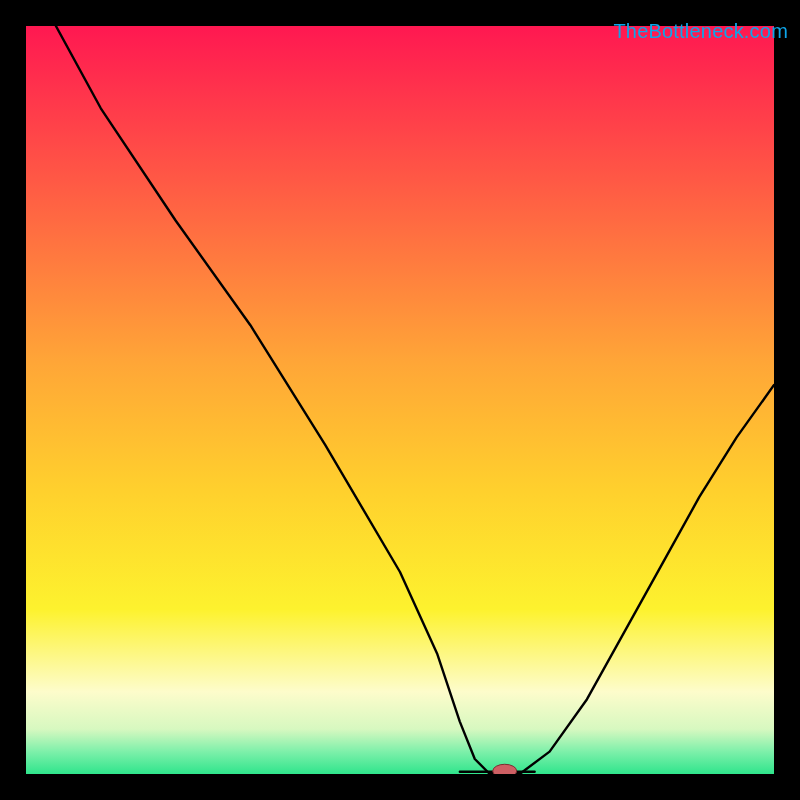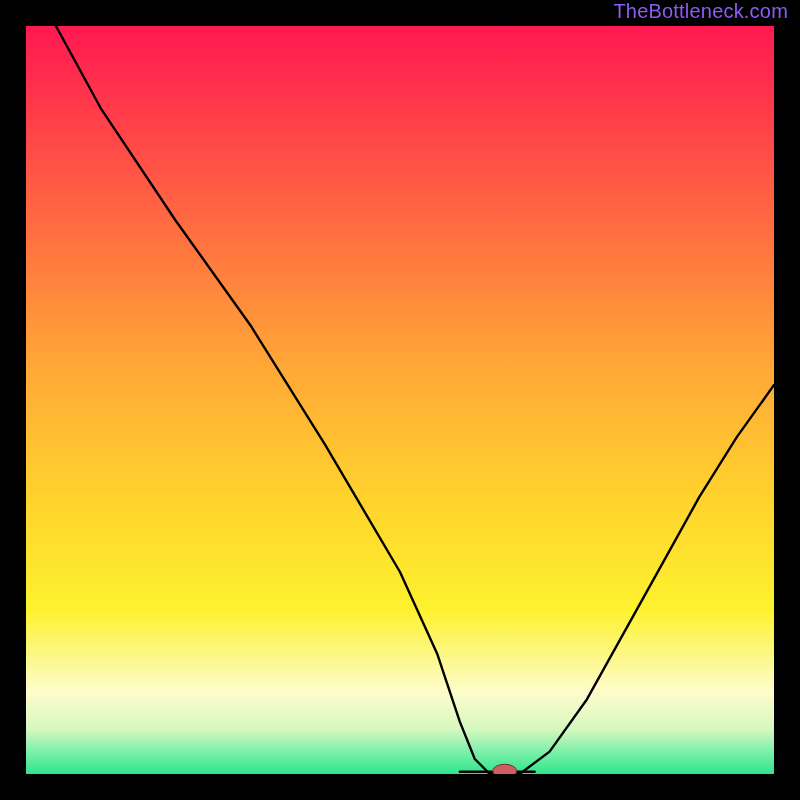--- a/index.html
+++ b/index.html
@@ -12,23 +12,23 @@
     font-family: Arial, Helvetica, sans-serif;
   }
   .frame {
     position: relative;
     width: 800px;
     height: 800px;
     background: #000;
   }
   .watermark {
     position: absolute;
-    top: 0;
+    top: 20px;
     right: 12px;
-    color: #8b5cf6;
+    color: #0ea5e9;
     font-size: 20px;
     font-weight: 500;
     letter-spacing: 0.2px;
     z-index: 10;
   }
   .plot-area {
     position: absolute;
     left: 26px;
     top: 26px;
     width: 748px;

